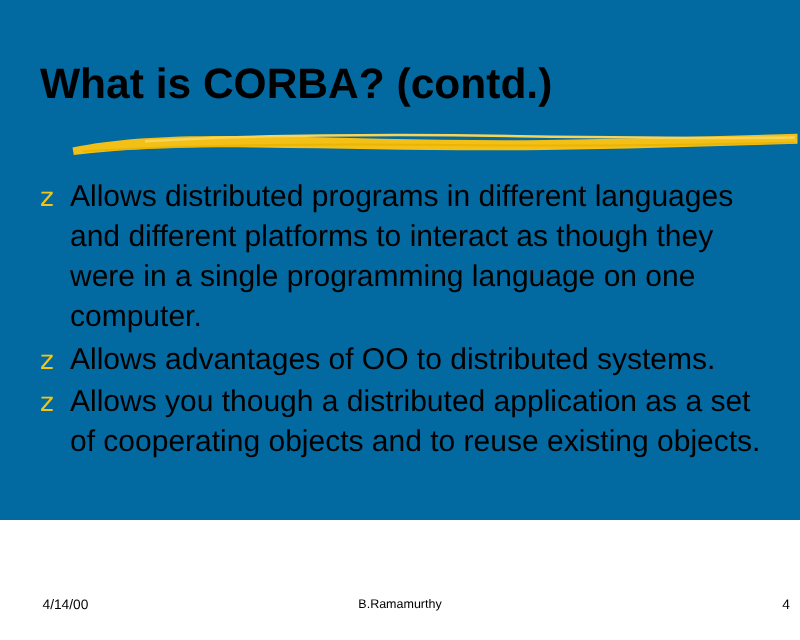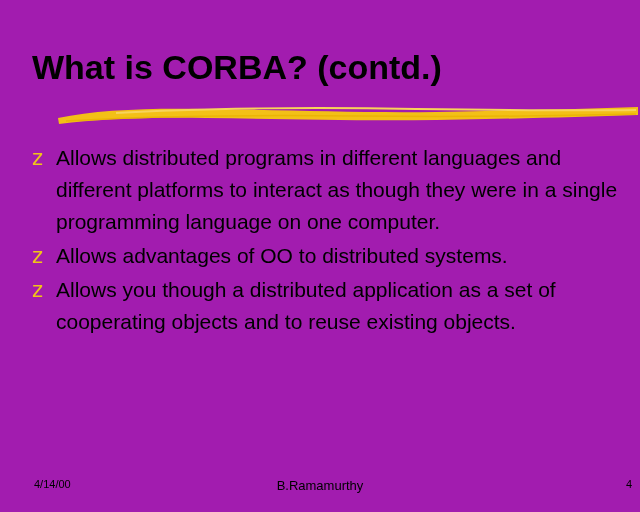--- a/index.html
+++ b/index.html
@@ -9,22 +9,22 @@
   body {
     width: 640px;
     height: 512px;
     background: #ffffff;
     font-family: "Liberation Sans", sans-serif;
     overflow: hidden;
   }
   .slide {
     position: relative;
     width: 640px;
-    height: 512px;
-    background: #a21caf;
+    height: 416px;
+    background: #0369a1;
   }
   .slide-title {
     position: absolute;
     left: 32px;
     top: 48px;
     font-size: 34px;
     font-weight: bold;
     color: #000000;
     letter-spacing: 0px;
     white-space: nowrap;
@@ -52,21 +52,21 @@
     width: 24px;
     font-size: 21px;
     line-height: 32px;
     color: #f0c419;
     font-family: "DejaVu Sans", sans-serif;
     text-align: left;
     user-select: none;
   }
   .bullet-text {
     flex: 1 1 auto;
-    font-size: 21px;
+    font-size: 24px;
     line-height: 32px;
     color: #000000;
   }
   .footer {
     position: absolute;
     left: 0;
     top: 478px;
     width: 640px;
     height: 20px;
     padding-left: 16px;
@@ -77,21 +77,21 @@
     top: 0;
     font-size: 11px;
     color: #000000;
   }
   .footer-author {
     position: absolute;
     left: 0;
     top: 0;
     width: 640px;
     text-align: center;
-    font-size: 13px;
+    font-size: 10px;
     color: #000000;
   }
   .footer-page {
     position: absolute;
     right: 24px;
     top: 0;
     font-size: 11px;
     color: #000000;
   }
 </style>

